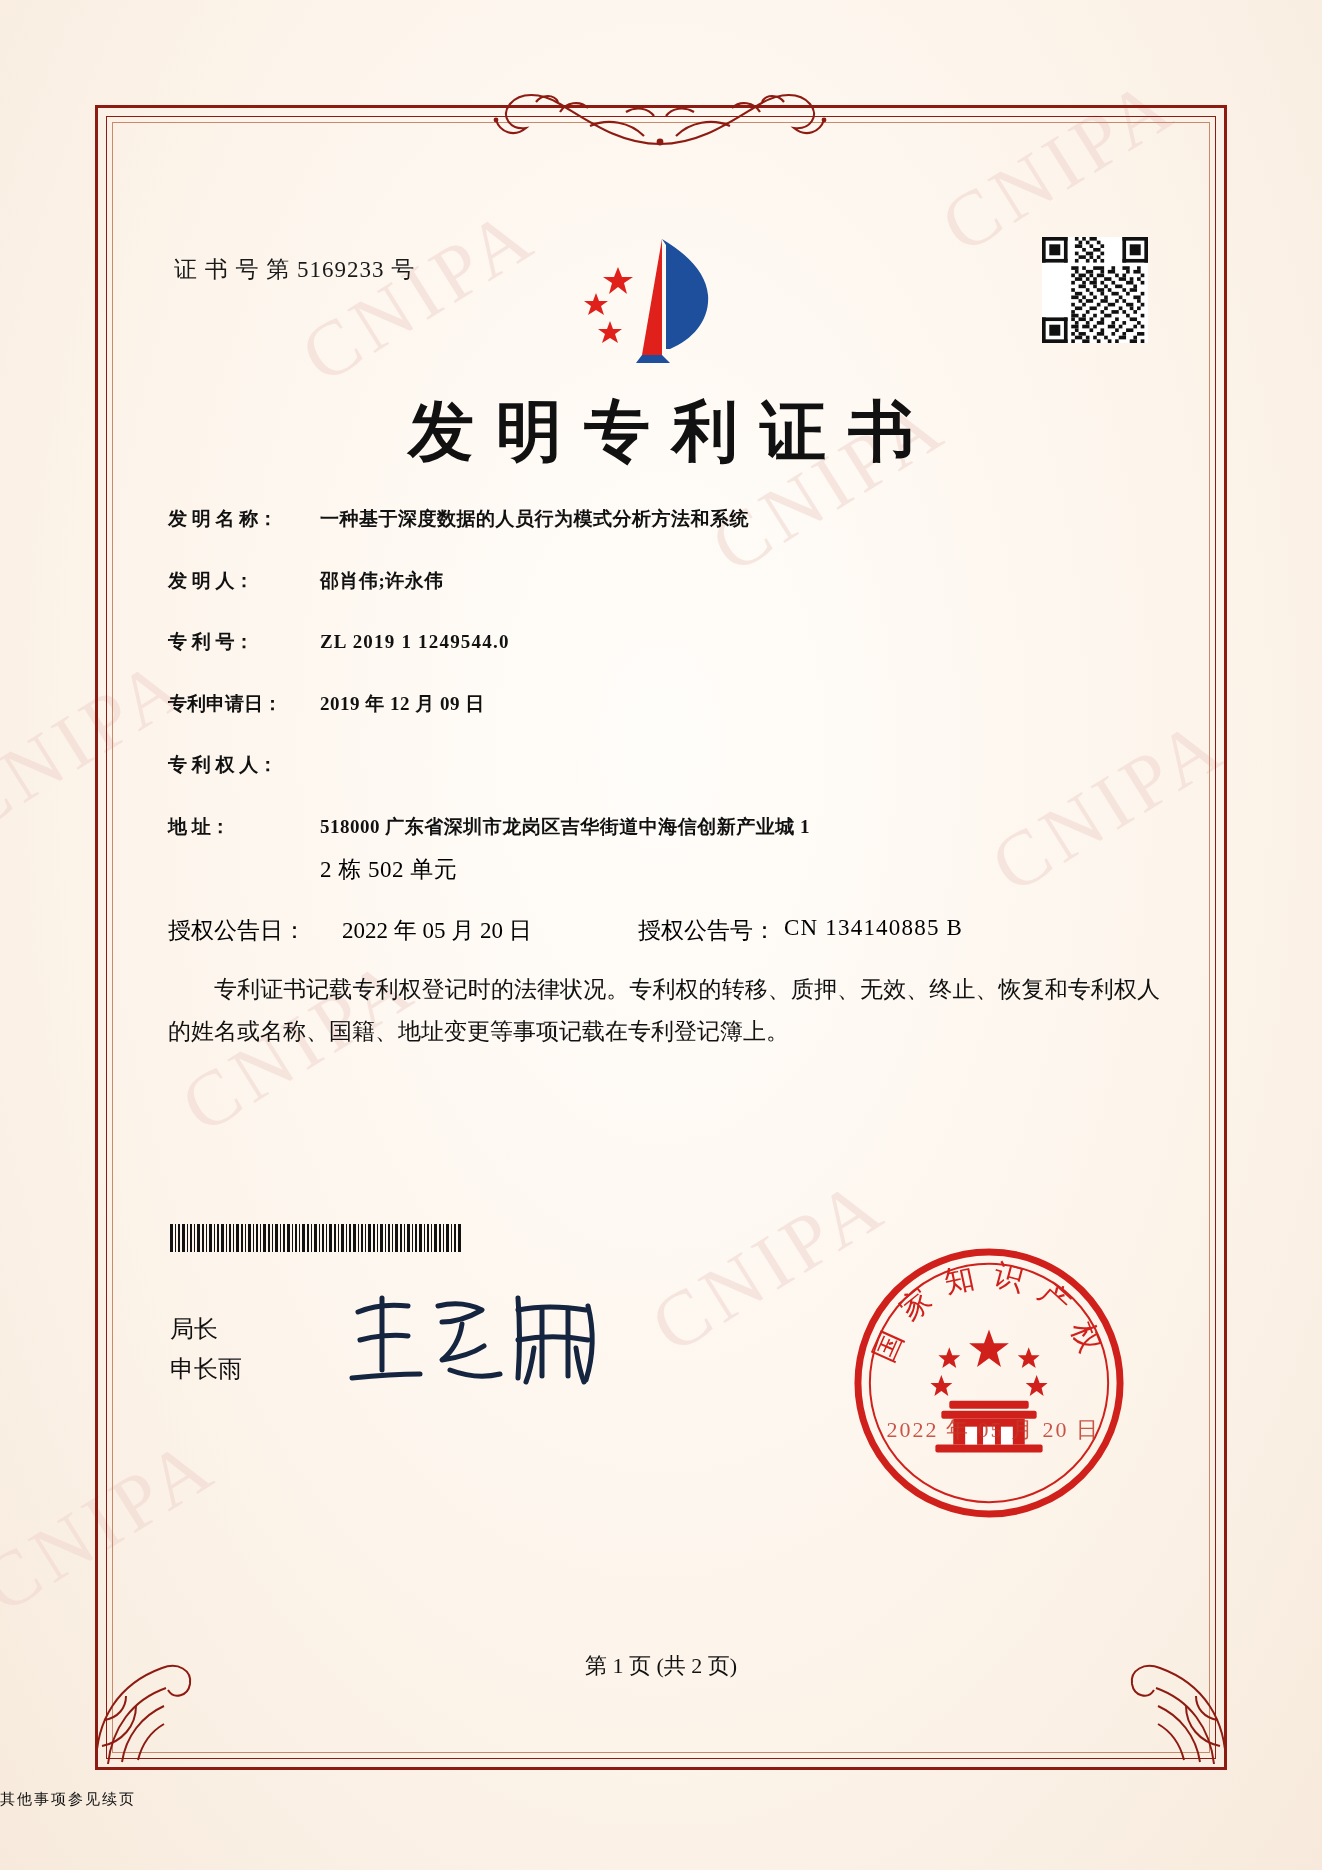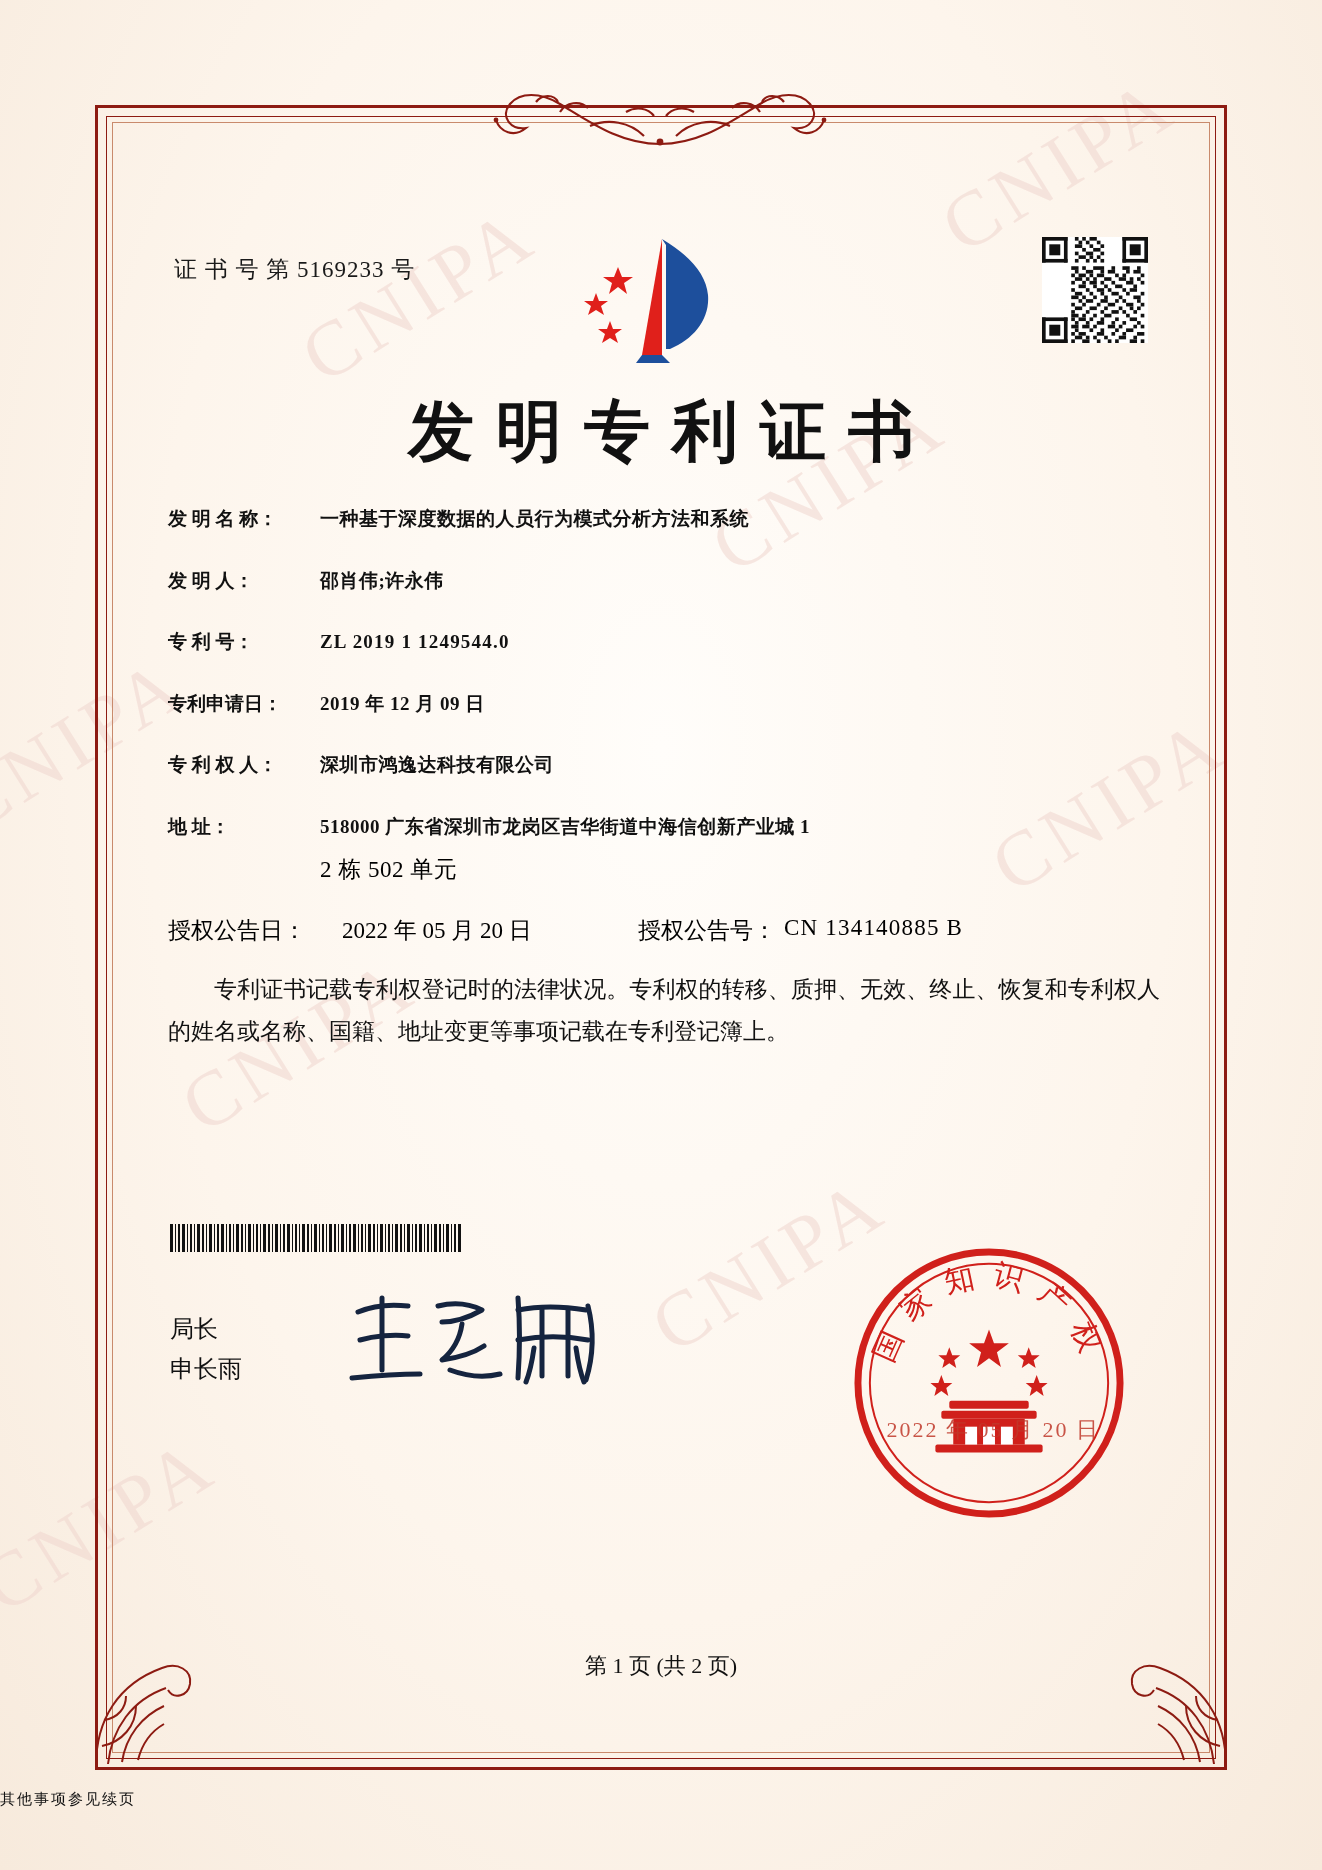--- a/index.html
+++ b/index.html
@@ -489,21 +489,20 @@
       <div class="field-row">
         <div class="field-label">专 利 号：</div>
         <div class="field-value field-value-mono">ZL 2019 1 1249544.0</div>
       </div>
       <div class="field-row">
         <div class="field-label">专利申请日：</div>
         <div class="field-value">2019 年 12 月 09 日</div>
       </div>
       <div class="field-row">
         <div class="field-label">专 利 权 人：</div>
-        <div class="field-value">深圳市鸿逸达科技有限公司</div>
       </div>
       <div class="field-row">
         <div class="field-label">地 址：</div>
         <div class="field-value">518000 广东省深圳市龙岗区吉华街道中海信创新产业城 1</div>
       </div>
       <div class="addr-second">2 栋 502 单元</div>
 
       <div class="two-col">
         <div class="col-a">
           <div class="field-label">授权公告日：</div>

